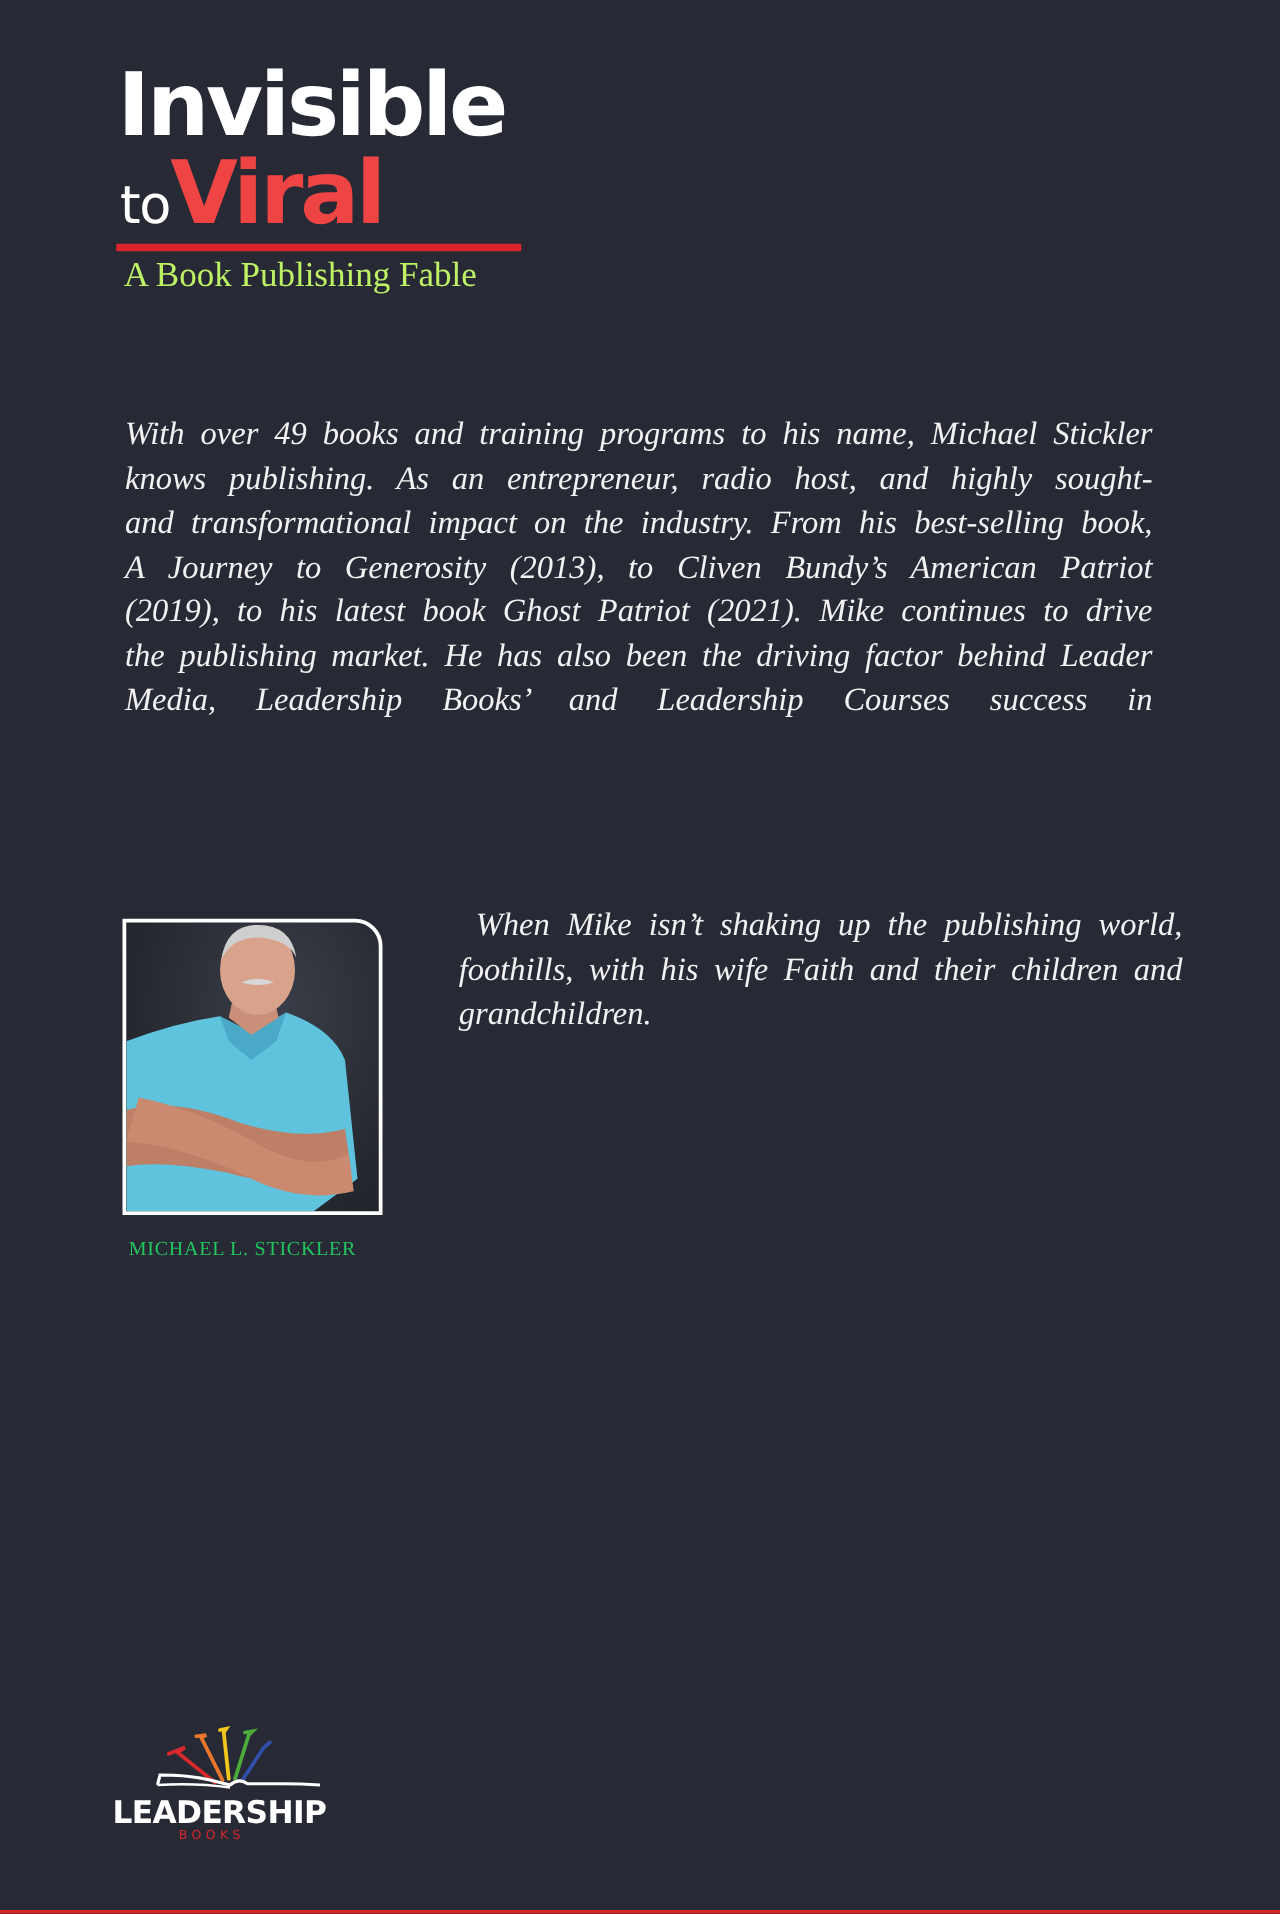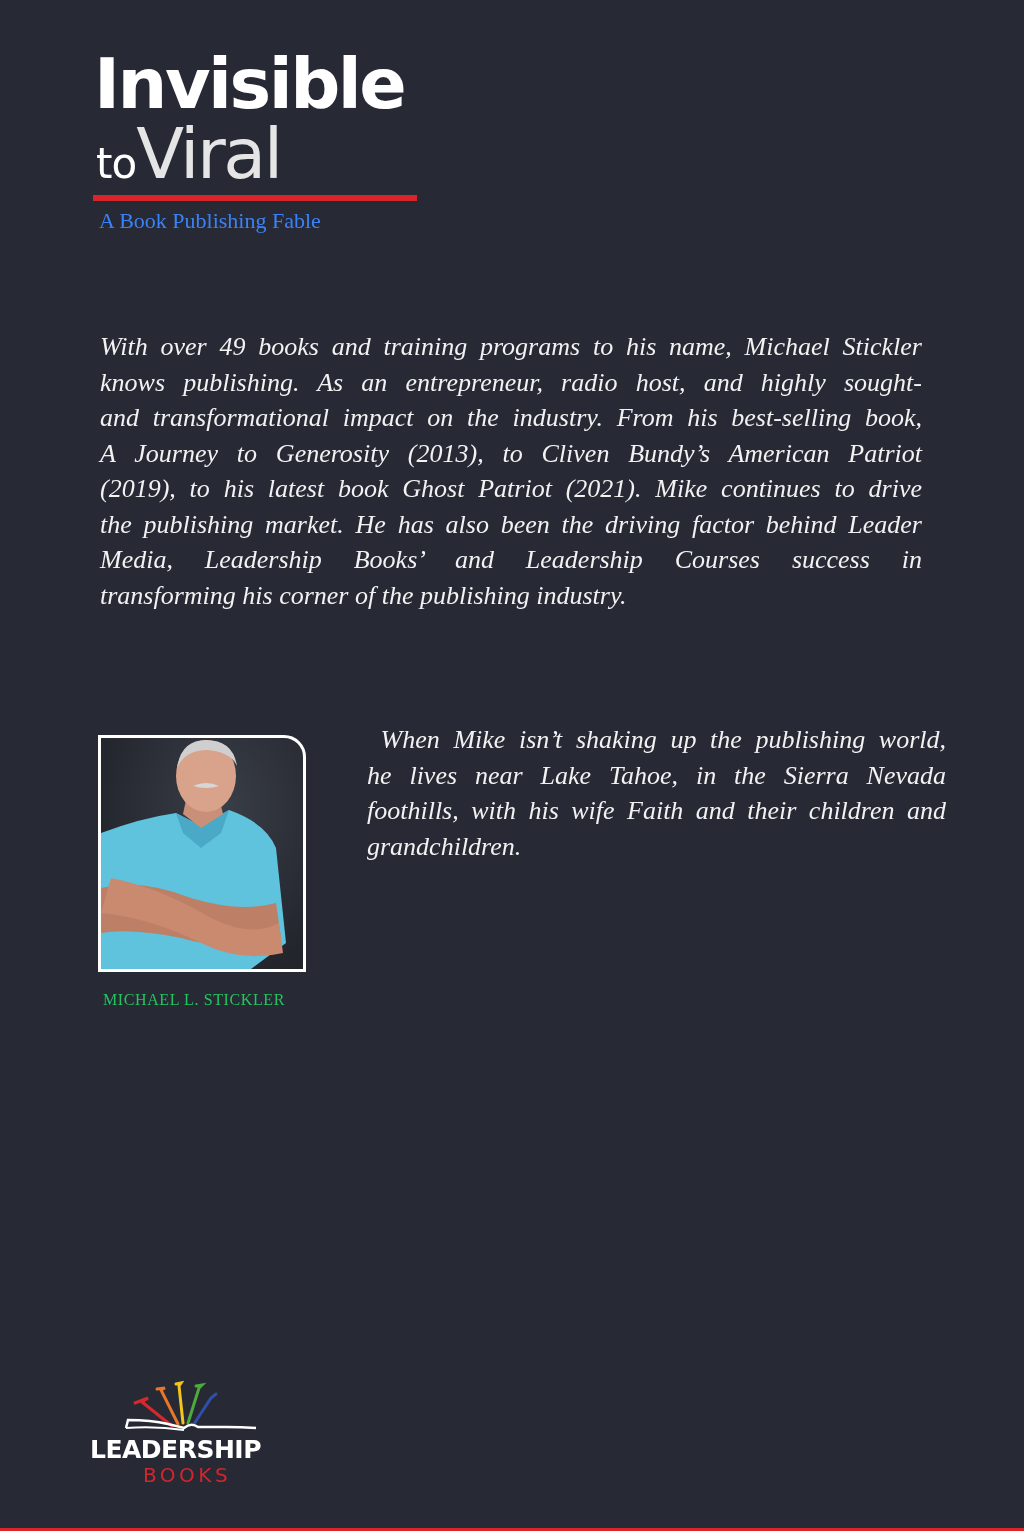--- a/index.html
+++ b/index.html
@@ -30,35 +30,35 @@
   .title-to {
     font-family: "DejaVu Sans", sans-serif;
     font-weight: normal;
     font-size: 42px;
     letter-spacing: -1px;
     color: #ffffff;
     margin-top: 44px;
   }
   .title-viral {
     font-family: "DejaVu Sans", sans-serif;
-    font-weight: normal;
+    font-weight: bold;
     font-size: 70px;
     letter-spacing: -2.5px;
-    color: #e5e5e5;
+    color: #ef4444;
   }
   .title-rule {
     left: 93px; top: 195px; width: 324px; height: 6px;
     background: #d9252a;
   }
   .subtitle {
     left: 99px; top: 204px;
     font-family: "Liberation Serif", serif;
-    font-size: 22px;
+    font-size: 28px;
     line-height: 34px;
-    color: #3b82f6;
+    color: #bef264;
     white-space: nowrap;
   }
 
   
   .para {
     font-family: "Liberation Serif", serif;
     font-style: italic;
     font-size: 26px;
     color: #f2f2f2;
   }
@@ -99,21 +99,21 @@
     font-family: "DejaVu Sans", sans-serif;
     font-weight: bold;
     font-size: 25px;
     letter-spacing: -0.5px;
     color: #ffffff;
     white-space: nowrap;
   }
   .logo-sub {
     position: absolute; left: 57px; top: 83px;
     font-family: "DejaVu Sans", sans-serif;
-    font-size: 20px;
+    font-size: 10px;
     letter-spacing: 3.5px;
     color: #d2262c;
     white-space: nowrap;
   }
 
   .bottom-rule {
     left: 0; top: 1528px; width: 1024px; height: 3px;
     background: #d9252a;
   }
 </style>
@@ -128,21 +128,20 @@
 <div class="abs subtitle">A Book Publishing Fable</div>
 
 <div class="abs para para1">
   <span class="line">With over 49 books and training programs to his name, Michael Stickler</span>
   <span class="line">knows publishing.  As an entrepreneur, radio host, and highly sought-</span>
   <span class="line">and transformational impact on the industry. From his best-selling book,</span>
   <span class="line">A Journey to Generosity (2013), to Cliven Bundy’s American Patriot</span>
   <span class="line">(2019), to his latest book Ghost Patriot (2021). Mike continues to drive</span>
   <span class="line">the publishing market. He has also been the driving factor behind Leader</span>
   <span class="line">Media, Leadership Books’ and Leadership Courses success in</span>
-  <span class="line last">transforming his corner of the publishing industry.</span>
 </div>
 
 <div class="abs photo-frame" title="Author photo of Michael L. Stickler in a light blue shirt with arms crossed">
   <svg width="202" height="231" viewBox="0 0 202 231">
 
     <path d="M0 95 Q40 80 75 75 L100 88 L128 72 Q165 85 175 110 L185 205 L150 231 L0 231 Z" fill="#5fc3de"></path>
     <path d="M75 75 L100 88 L128 72 L120 95 L100 110 L82 95 Z" fill="#49a9c6"></path>
 
     <path d="M85 62 L118 60 L122 76 L100 90 L82 76 Z" fill="#c98f78"></path>
 
@@ -153,21 +152,20 @@
     <path d="M92 48 Q105 42 118 48 Q105 52 92 48 Z" fill="#d6d6d6"></path>
 
     <path d="M0 150 Q40 140 90 160 Q140 175 175 165 L180 200 Q130 215 80 200 Q30 190 0 195 Z" fill="#bd7f66"></path>
     <path d="M10 140 Q60 150 110 180 Q150 200 178 185 L182 215 Q140 225 100 205 Q50 180 0 175 Z" fill="#c98a70"></path>
   </svg>
 </div>
 <div class="abs caption">MICHAEL L. STICKLER</div>
 
 <div class="abs para para2">
   <span class="line" style="white-space:pre;"> When Mike isn’t shaking up the publishing world,</span>
-  <span class="line">he lives near Lake Tahoe, in the Sierra Nevada</span>
   <span class="line">foothills, with his wife Faith and their children and</span>
   <span class="line last">grandchildren.</span>
 </div>
 
 <div class="abs logo">
   <svg width="185" height="56" viewBox="0 0 185 56" style="position:absolute;left:0;top:0;">
 
     <path d="M49 23 L62 18 L56 22 L86 46" fill="none" stroke="#d8282d" stroke-width="3" stroke-linecap="round"></path>
     <path d="M71 9 L79 8 L75 10 L92 44" fill="none" stroke="#e9762a" stroke-width="3" stroke-linecap="round"></path>
     <path d="M90 4 L95 3 L93 6 L97 43" fill="none" stroke="#f2c51c" stroke-width="3" stroke-linecap="round"></path>

